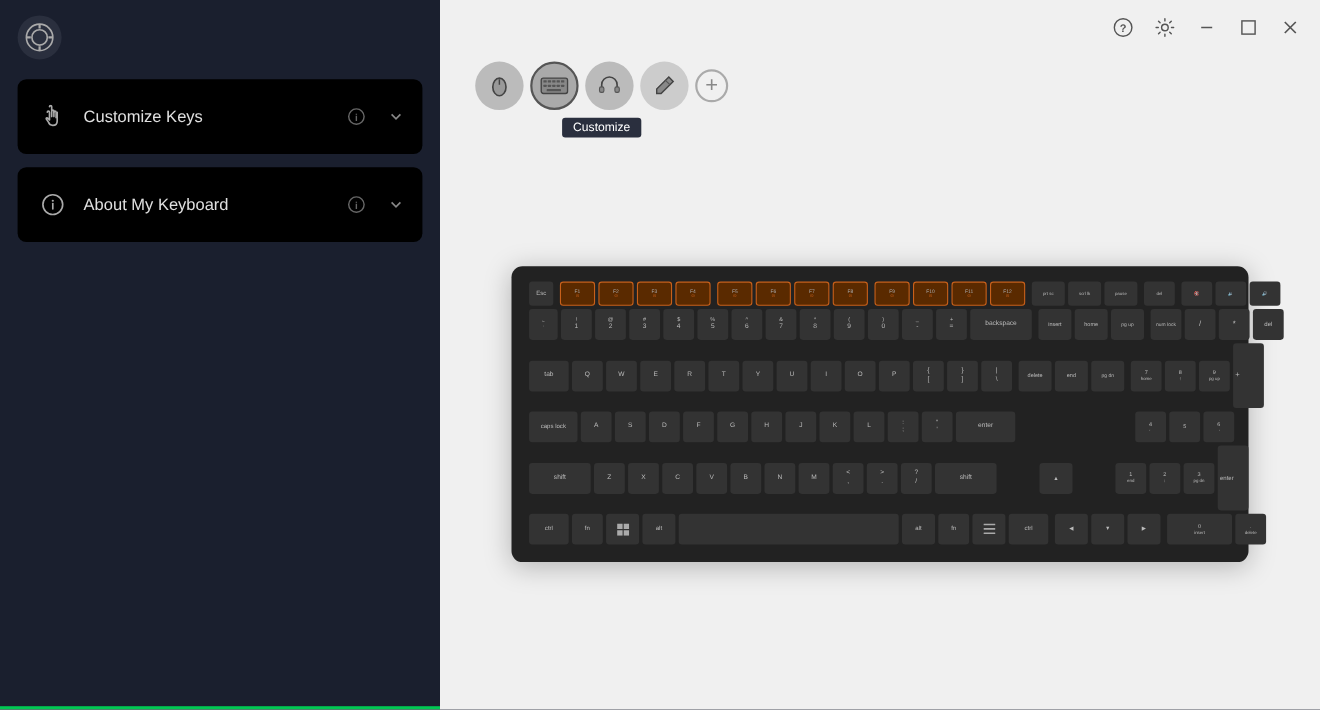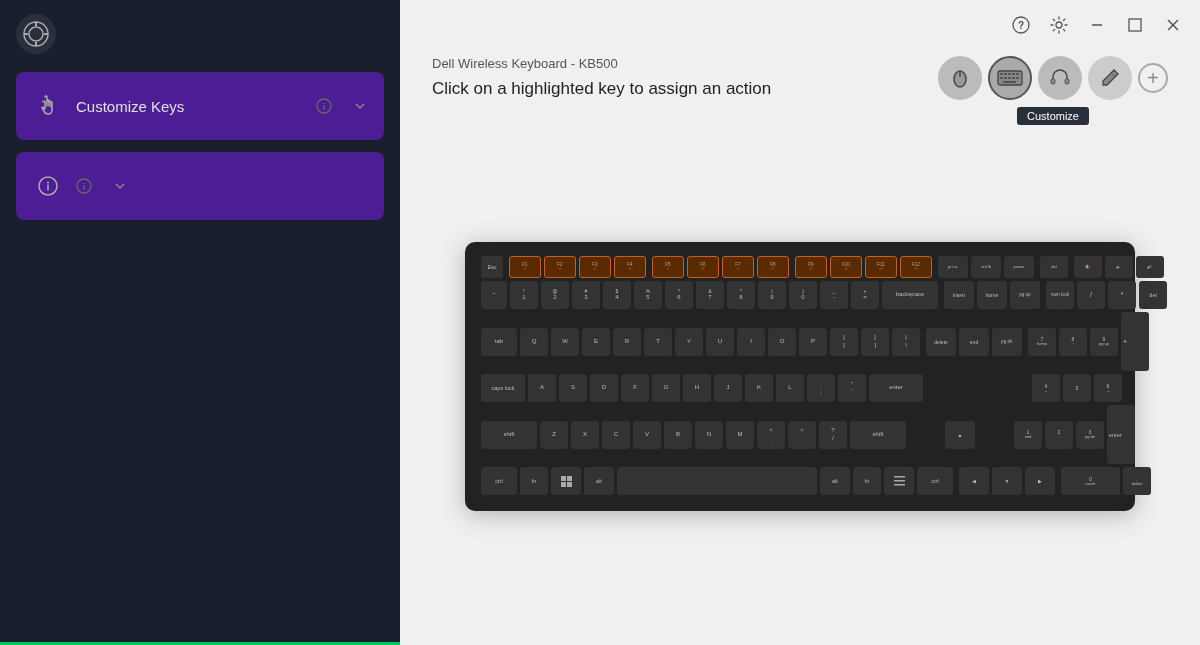--- a/index.html
+++ b/index.html
@@ -39,21 +39,21 @@
     .sidebar-items {
       flex: 1;
       display: flex;
       flex-direction: column;
       gap: 4px;
       padding: 0 0 16px 0;
     }
 
     .sidebar-item {
       margin: 4px 16px;
-      background: #4c1d95;
+      background: #000000;
       border-radius: 8px;
       padding: 18px 16px;
       display: flex;
       align-items: center;
       gap: 12px;
       cursor: pointer;
       position: relative;
     }
 
     .sidebar-item .item-icon {
@@ -294,20 +294,21 @@
     </div>
 
     <div class="sidebar-item">
       <div class="item-icon">
         <svg width="22" height="22" viewBox="0 0 22 22" fill="none">
           <circle cx="11" cy="11" r="9" stroke="#aaa" stroke-width="1.5" fill="none"></circle>
           <circle cx="11" cy="7.5" r="1" fill="#aaa"></circle>
           <line x1="11" y1="10" x2="11" y2="15" stroke="#aaa" stroke-width="1.5" stroke-linecap="round"></line>
         </svg>
       </div>
+      <span class="item-label">About My Keyboard</span>
       <span class="item-info">
         <svg width="16" height="16" viewBox="0 0 16 16" fill="none">
           <circle cx="8" cy="8" r="7" stroke="#666" stroke-width="1.3" fill="none"></circle>
           <text x="8" y="12" text-anchor="middle" fill="#666" font-size="9" font-weight="bold">i</text>
         </svg>
       </span>
       <span class="item-chevron">
         <svg width="16" height="16" viewBox="0 0 16 16" fill="none">
           <polyline points="4,6 8,10 12,6" stroke="#888" stroke-width="1.5" fill="none"></polyline>
         </svg>
@@ -345,24 +346,20 @@
     </div>
     <div class="titlebar-btn close">
       <svg width="18" height="18" viewBox="0 0 18 18" fill="none">
         <line x1="4" y1="4" x2="14" y2="14" stroke="#555" stroke-width="1.5"></line>
         <line x1="14" y1="4" x2="4" y2="14" stroke="#555" stroke-width="1.5"></line>
       </svg>
     </div>
   </div>
 
   <div class="device-header">
-    <div class="device-title-area">
-      <span class="device-name">Dell Wireless Keyboard - KB500</span>
-      <span class="device-instruction">Click on a highlighted key to assign an action</span>
-    </div>
     <div class="device-icons">
       <div class="device-icon-row">
 
         <div class="device-icon-item" style="background:#bbb;">
           <svg width="22" height="22" viewBox="0 0 22 22" fill="none">
             <ellipse cx="11" cy="12" rx="6" ry="8" stroke="#444" stroke-width="1.5" fill="#999"></ellipse>
             <line x1="11" y1="5" x2="11" y2="10" stroke="#444" stroke-width="1.3"></line>
           </svg>
         </div>
 

